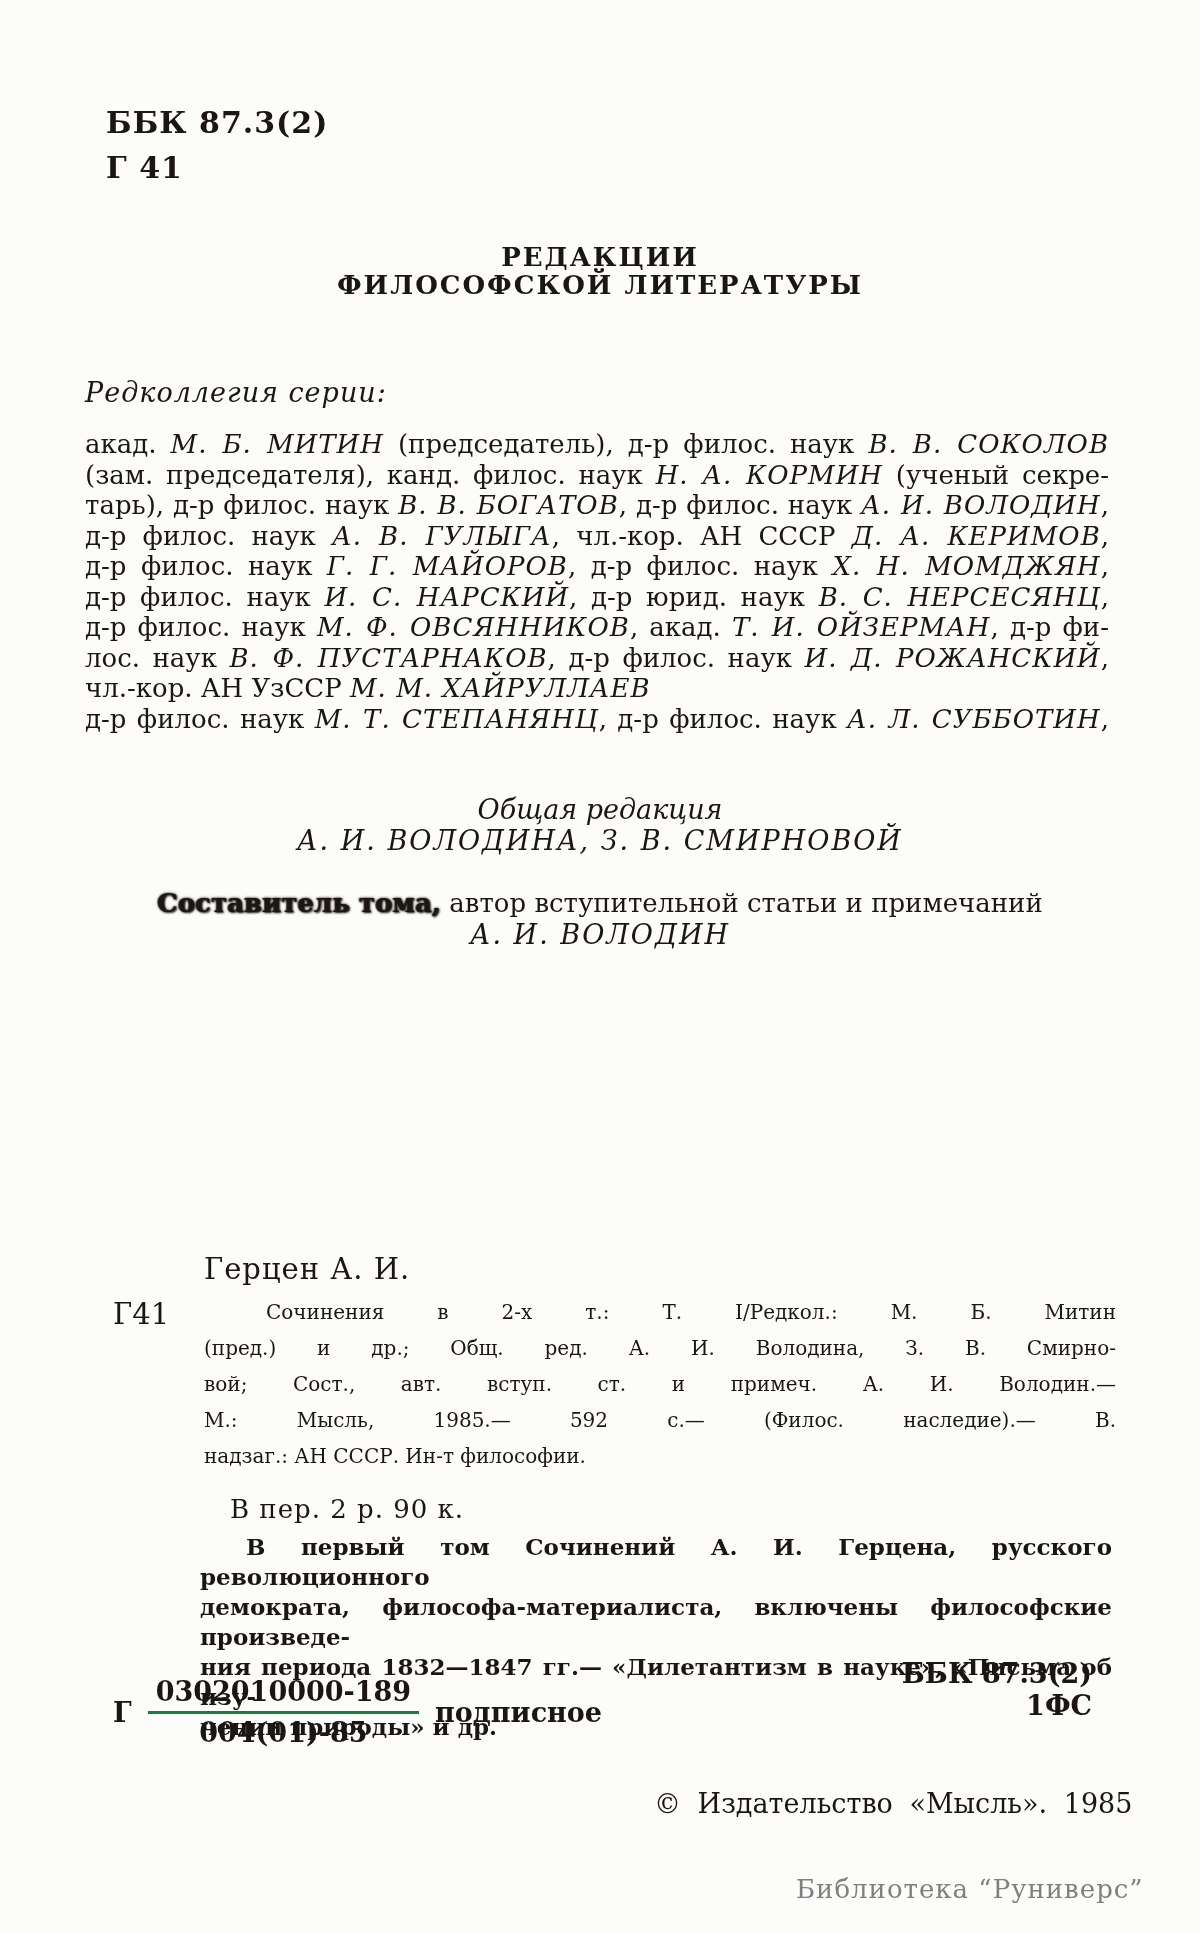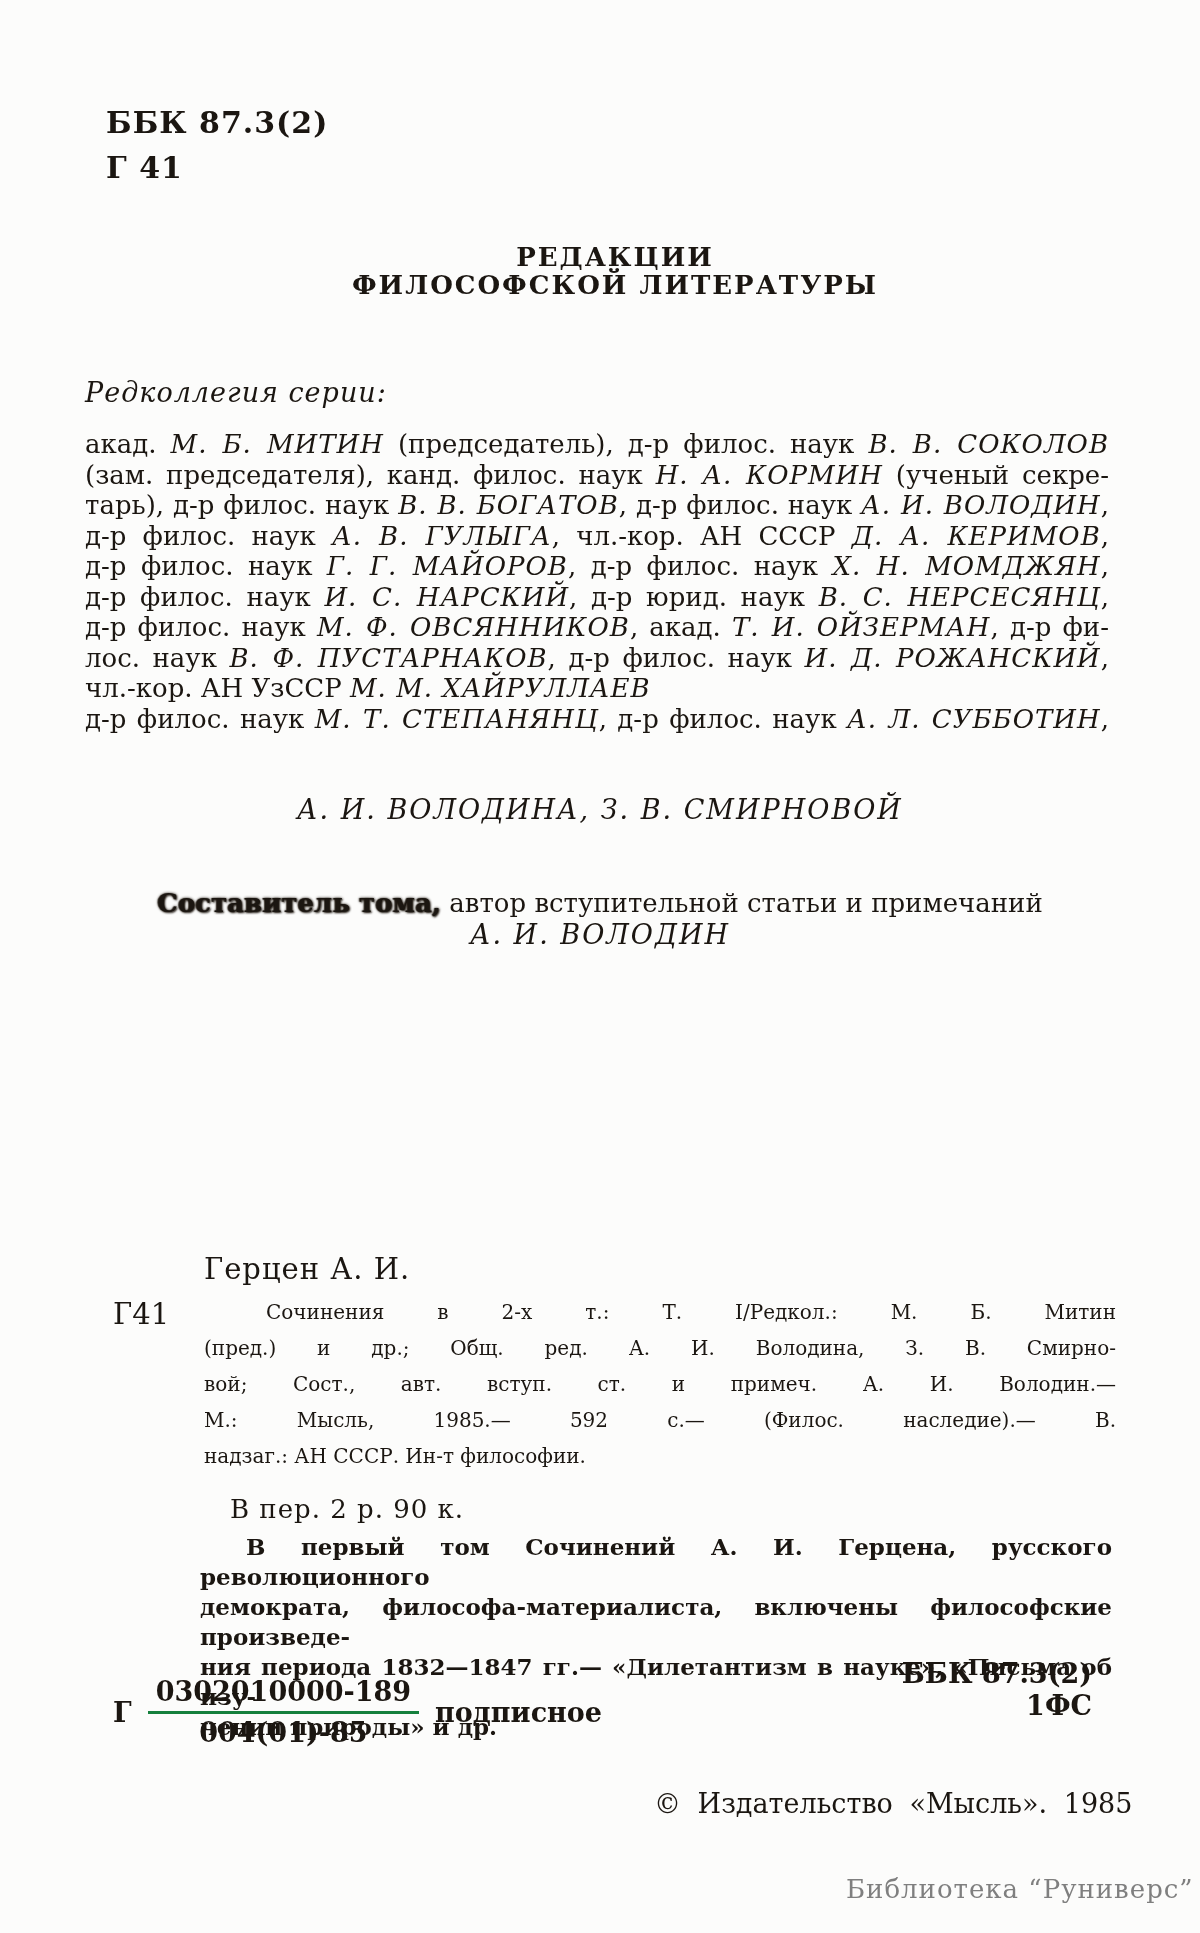--- a/index.html
+++ b/index.html
@@ -8,21 +8,21 @@
     background:#fcfcfb;color:#1b1611;
     font-family:"DejaVu Serif","Liberation Serif",serif;
     overflow:hidden;
   }
   .abs{position:absolute;}
   .it{font-style:italic;letter-spacing:1px;}
   .smudge{font-weight:700;text-shadow:0 0 3px rgba(25,18,10,.95),1px 1px 2px rgba(25,18,10,.85),-1px 0 1px rgba(25,18,10,.7);}
   
   .top-codes{left:106px;top:100px;font-size:30px;font-weight:700;line-height:45px;letter-spacing:1px;}
   
-  .main-heading{left:100px;width:1030px;top:243px;text-align:center;font-size:26px;font-weight:700;line-height:28px;letter-spacing:2px;}
+  .main-heading{left:85px;width:1030px;top:243px;text-align:center;font-size:26px;font-weight:700;line-height:28px;letter-spacing:2px;}
   .board-head{left:85px;width:1030px;top:377px;font-size:27px;font-style:italic;letter-spacing:1px;}
   
   .board{left:85px;top:429px;width:1024px;font-size:26px;line-height:30.5px;}
   .jl{text-align:justify;text-align-last:justify;}
   .jl.last{text-align-last:left;}
   
   .general-ed{left:85px;width:1030px;top:794px;text-align:center;font-size:27px;font-style:italic;line-height:31px;}
   .general-ed .names{letter-spacing:2px;}
   .compiler{left:85px;width:1030px;top:888px;text-align:center;font-size:26px;line-height:31px;}
   .compiler .name{font-style:italic;letter-spacing:2px;font-size:27px;}
@@ -34,21 +34,21 @@
   .price{left:230px;top:1494px;font-size:26px;letter-spacing:1px;}
   .annotation{left:200px;top:1532px;width:912px;font-size:23px;font-weight:700;line-height:30px;}
   .annotation .first{text-indent:46px;}
   
   .imprint-left{left:113px;top:1676px;display:flex;align-items:center;gap:16px;font-weight:700;font-size:27px;}
   .frac{display:inline-block;text-align:center;}
   .frac .num{display:block;padding:0 8px 4px;}
   .frac .den{display:block;border-top:3px solid #15803d;padding:3px 8px 0;}
   .imprint-right{left:830px;width:262px;top:1658px;text-align:right;font-weight:700;font-size:27px;line-height:32px;}
   .copyright{left:654px;top:1788px;font-size:27px;font-weight:400;word-spacing:8px;}
-  .watermark{left:846px;top:1874px;font-size:26px;color:#7f7f7f;letter-spacing:1px;}
+  .watermark{left:796px;top:1874px;font-size:26px;color:#7f7f7f;letter-spacing:1px;}
 </style>
 </head>
 <body>
 
 <div class="abs top-codes">
   <div>ББК 87.3(2)</div>
   <div>Г 41</div>
 </div>
 
 <div class="abs main-heading">
@@ -65,20 +65,21 @@
   <div class="jl"><span>д-р филос. наук </span><span class="it">А. В. ГУЛЫГА</span><span>, чл.-кор. АН СССР </span><span class="it">Д. А. КЕРИМОВ</span><span>,</span></div>
   <div class="jl"><span>д-р филос. наук </span><span class="it">Г. Г. МАЙОРОВ</span><span>, д-р филос. наук </span><span class="it">Х. Н. МОМДЖЯН</span><span>,</span></div>
   <div class="jl"><span>д-р филос. наук </span><span class="it">И. С. НАРСКИЙ</span><span>, д-р юрид. наук </span><span class="it">В. С. НЕРСЕСЯНЦ</span><span>,</span></div>
   <div class="jl"><span>д-р филос. наук </span><span class="it">М. Ф. ОВСЯННИКОВ</span><span>, акад. </span><span class="it">Т. И. ОЙЗЕРМАН</span><span>, д-р фи-</span></div>
   <div class="jl"><span>лос. наук </span><span class="it">В. Ф. ПУСТАРНАКОВ</span><span>, д-р филос. наук </span><span class="it">И. Д. РОЖАНСКИЙ</span><span>,</span></div>
   <div class="jl last"><span>чл.-кор. АН УзССР </span><span class="it">М. М. ХАЙРУЛЛАЕВ</span></div>
   <div class="jl"><span>д-р филос. наук </span><span class="it">М. Т. СТЕПАНЯНЦ</span><span>, д-р филос. наук </span><span class="it">А. Л. СУББОТИН</span><span>,</span></div>
 </div>
 
 <div class="abs general-ed">
+  <div>Общая редакция</div>
   <div class="names">А. И. ВОЛОДИНА, З. В. СМИРНОВОЙ</div>
 </div>
 
 <div class="abs compiler">
   <div><span class="smudge">Составитель тома,</span><span> автор вступительной статьи и примечаний</span></div>
   <div class="name">А. И. ВОЛОДИН</div>
 </div>
 
 <div class="abs catalog-author">Герцен А. И.</div>
 <div class="abs catalog-code">Г41</div>

